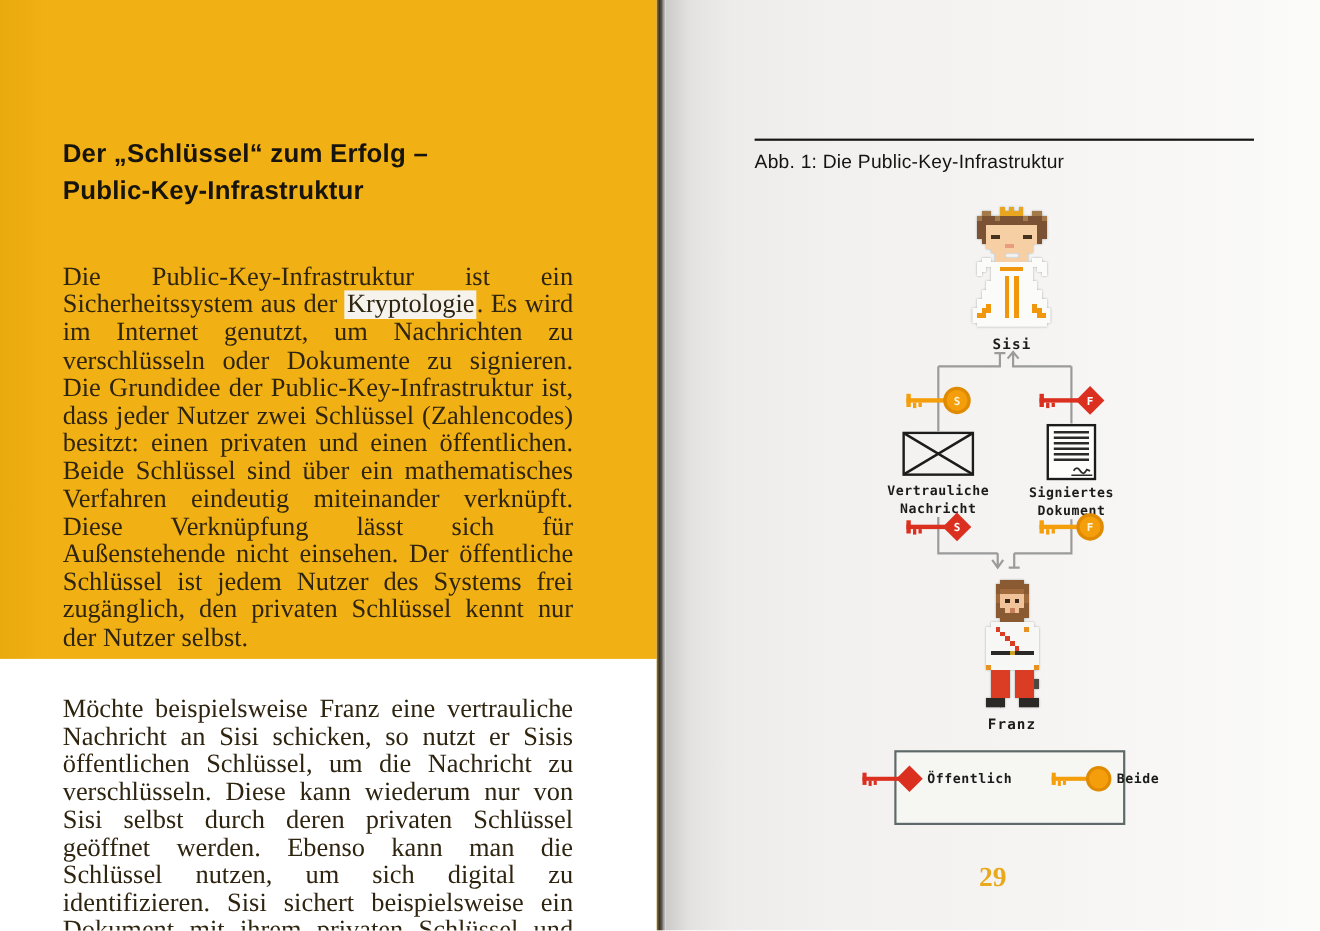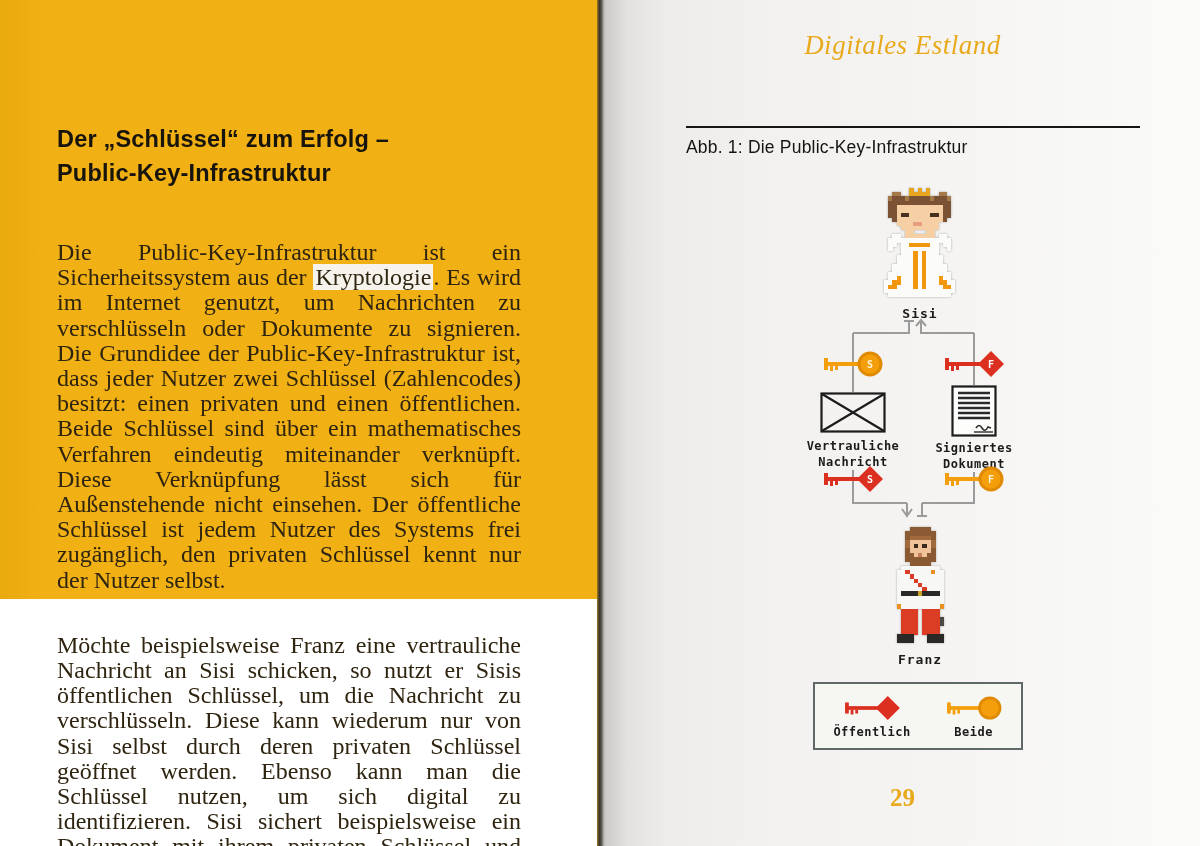--- a/index.html
+++ b/index.html
@@ -50,21 +50,21 @@
   .pxlabel{
     font-family:"DejaVu Sans Mono",monospace;font-weight:700;
     font-size:13px;letter-spacing:1px;color:#1b1b1b;text-align:center;
   }
   .pxlabel.small{font-size:12px;letter-spacing:.5px;line-height:16px;}
   .legend-box{
     left:208px;top:682px;width:210px;height:68px;box-sizing:border-box;
     border:2px solid #5d6a69;background:#f6f6f3;
     display:flex;justify-content:center;gap:34px;align-items:flex-start;padding-top:11px;
   }
-  .legend-item{display:flex;flex-direction:column;align-items:center;gap:3px;}
+  .legend-item{display:flex;flex-direction:row;align-items:center;gap:3px;}
   .page-number{
     left:0;top:784px;width:100%;text-align:center;
     font-family:"Liberation Serif","DejaVu Serif",serif;
     font-size:25px;color:#e9a91c;font-weight:600;
   }
   svg{display:block;}
 </style>
 </head>
 <body>
 
@@ -75,21 +75,20 @@
     </h1>
     <p class="bodytext"><span>Die Public-Key-Infrastruktur ist ein Sicherheitssystem aus der </span><span class="hl">Kryptologie</span><span>. Es wird im Internet genutzt, um Nachrichten zu verschlüsseln oder Dokumente zu signieren. Die Grundidee der Public-Key-Infrastruktur ist, dass jeder Nutzer zwei Schlüssel (Zahlencodes) besitzt: einen privaten und einen öffentlichen. Beide Schlüssel sind über ein mathematisches Verfahren eindeutig miteinander verknüpft. Diese Verknüpfung lässt sich für Außenstehende nicht einsehen. Der öffentliche Schlüssel ist jedem Nutzer des Systems frei zugänglich, den privaten Schlüssel kennt nur der Nutzer selbst.</span></p>
     <p class="bodytext">Möchte beispielsweise Franz eine vertrauliche Nachricht an Sisi schicken, so nutzt er Sisis öffentlichen Schlüssel, um die Nachricht zu verschlüsseln. Diese kann wiederum nur von Sisi selbst durch deren privaten Schlüssel geöffnet werden. Ebenso kann man die Schlüssel nutzen, um sich digital zu identifizieren. Sisi sichert beispielsweise ein Dokument mit ihrem privaten Schlüssel und sendet es an Franz. Kann dieser das Dokument mit Sisis öffentlichem Schlüssel öffnen, so weiß er, dass es eindeutig von ihr stammt.</p>
   </div>
 </div>
 
 <div class="spine"></div>
 
 <div class="page-right">
 
-  <div class="abs running-header">Digitales Estland</div>
 
   <div class="abs fig-rule"></div>
   <div class="abs fig-caption">Abb. 1: Die Public-Key-Infrastruktur</div>
 
   <svg class="abs" style="left:0;top:0;" width="595" height="846" viewBox="0 0 595 846" fill="none" stroke="#9b9b9b" stroke-width="2">
     <path d="M248,333 H304 M304,334 V321 M299,321 H309"></path>
     <path d="M316,334 V321 M311,326 L316,320 L321,326 M316,333 H369"></path>
     <path d="M248,333 V392"></path>
     <path d="M369,333 V385"></path>
     <path d="M248,470 V503 H302 M302,503 V515 M297,509 L302,516 L307,509"></path>

